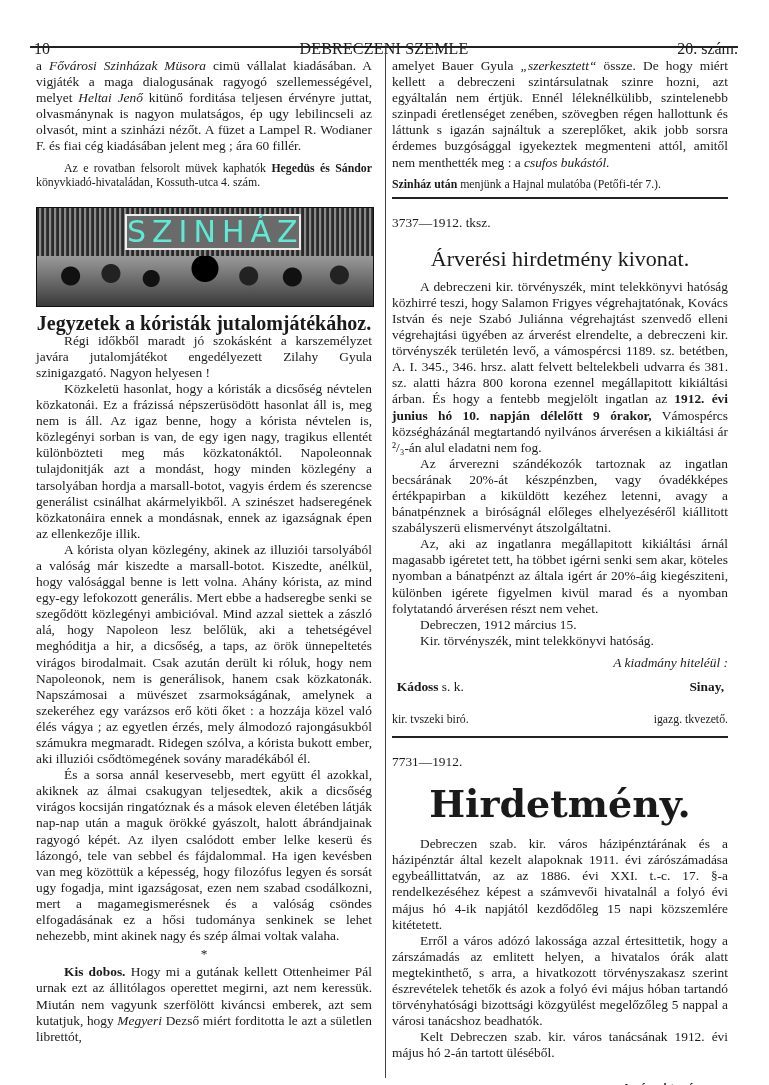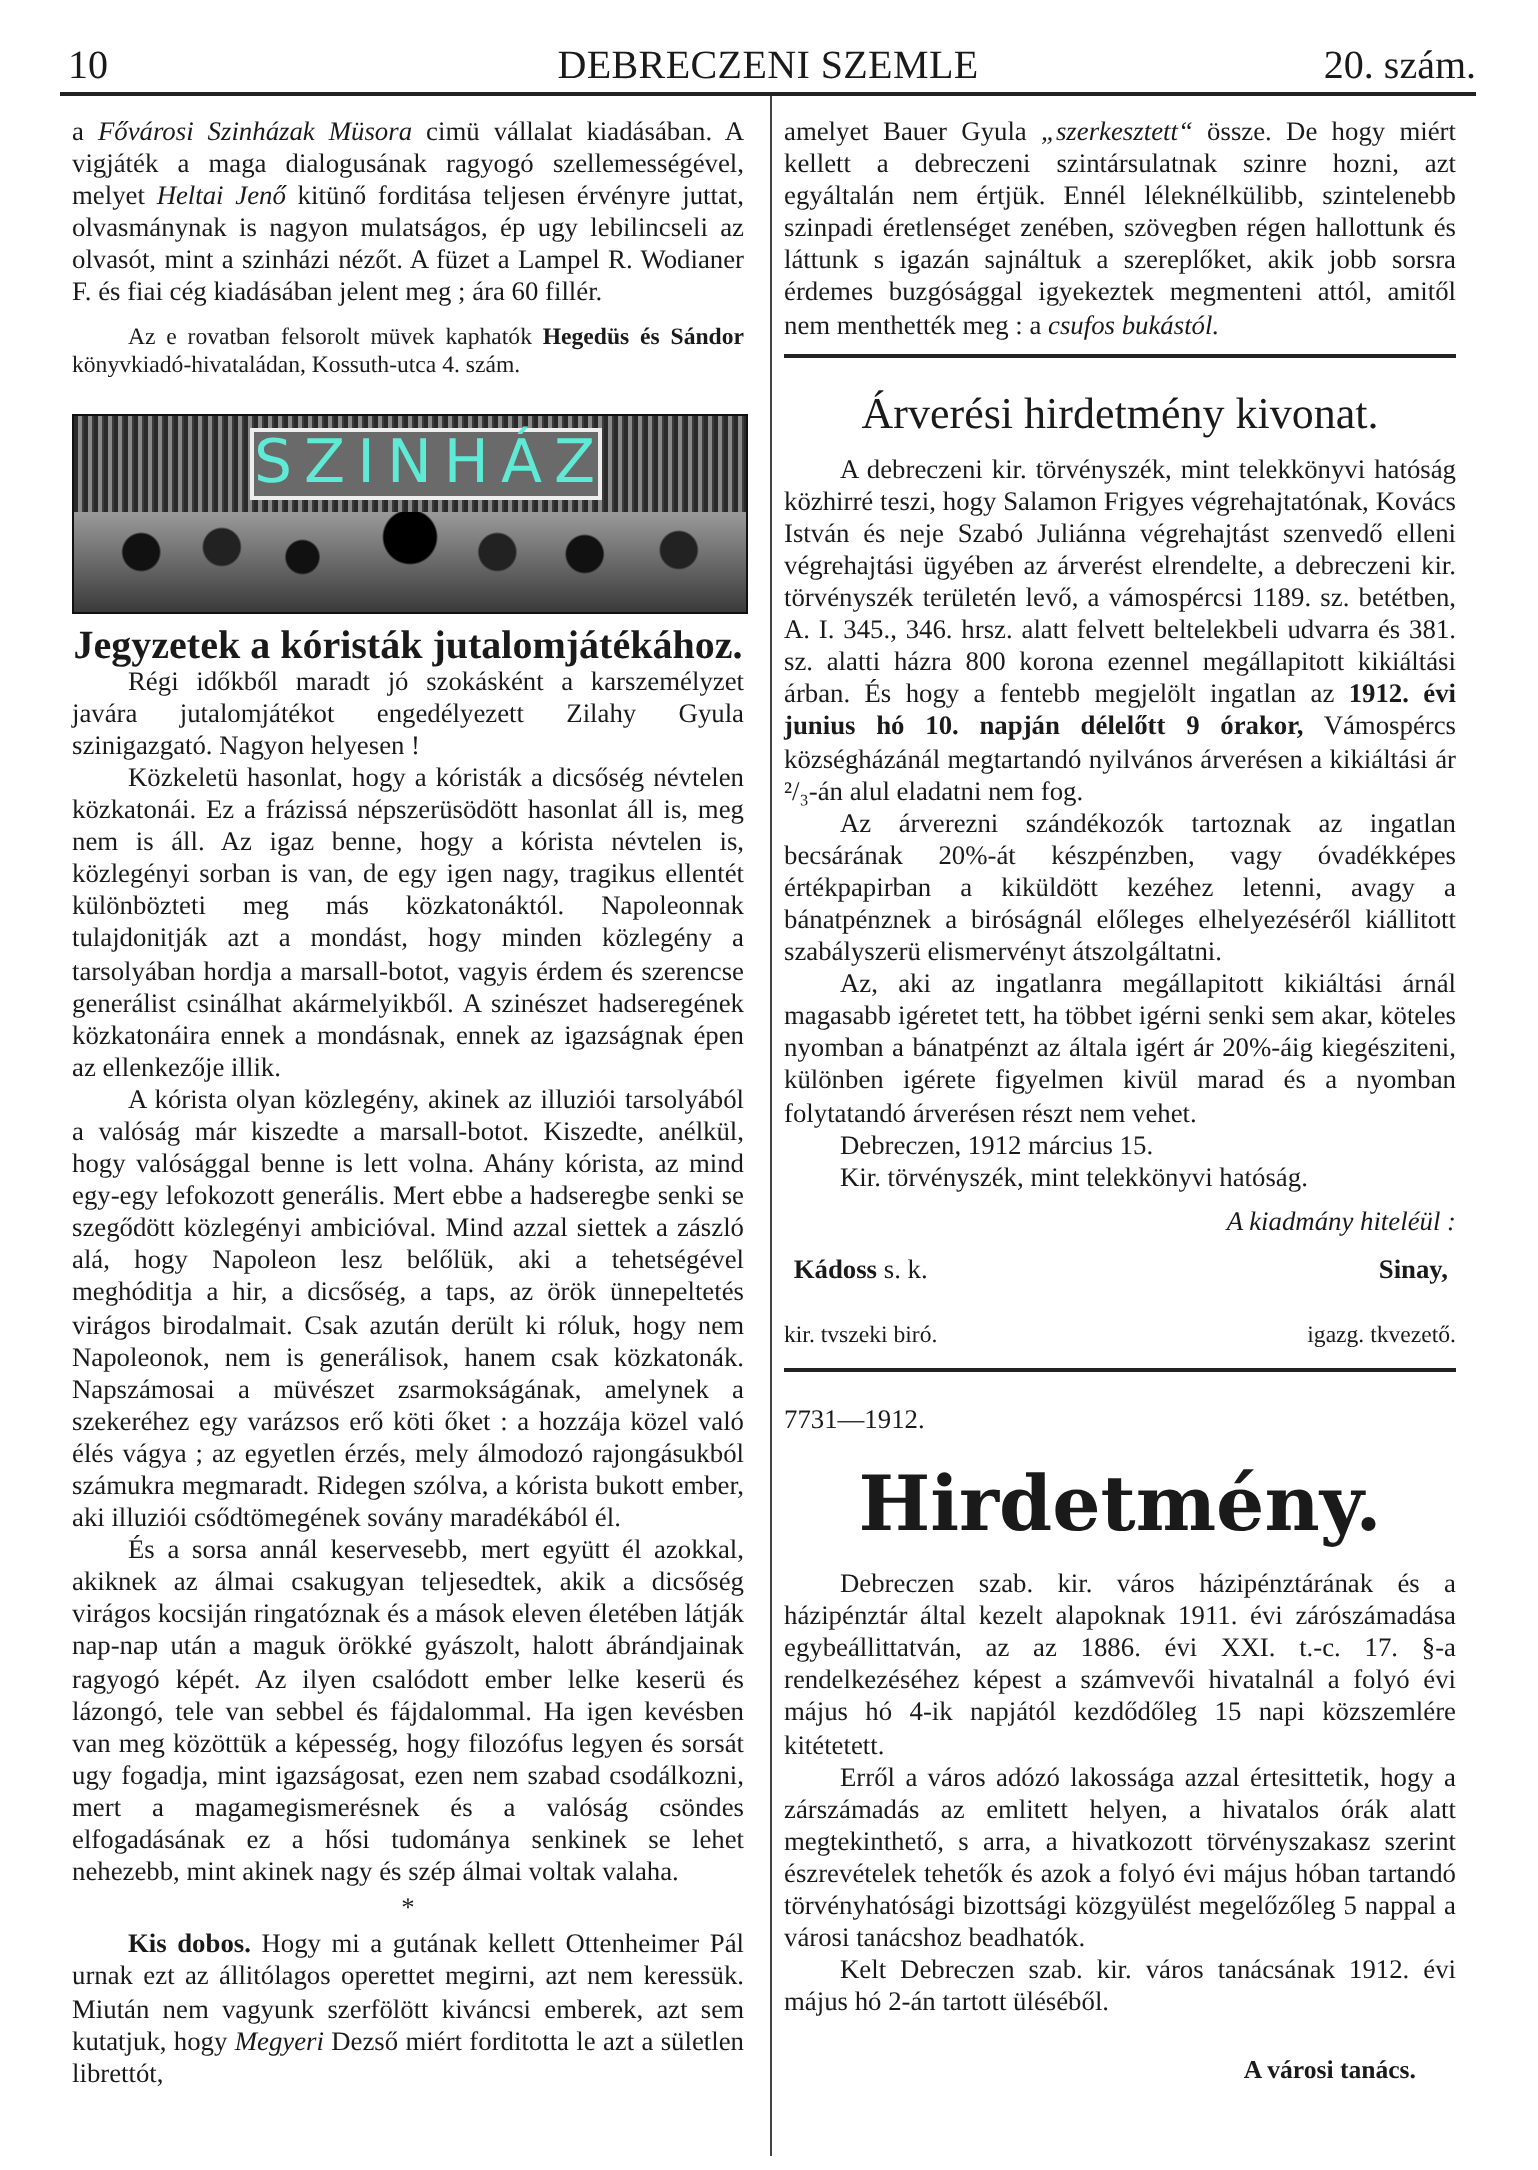--- a/index.html
+++ b/index.html
@@ -1,19 +1,19 @@
 <!DOCTYPE html>
 <html><head>
 <meta charset="utf-8">
 <style>
   html, body { margin: 0; padding: 0; background: #fff; }
   body { width: 769px; height: 1085px; position: relative; overflow: hidden; color: #1a1a1a;
          font-family: "DejaVu Serif", "Liberation Serif", serif; }
-  .header { position: absolute; left: 30px; top: 22px; width: 708px; height: 20px;
-            font-family: "Liberation Serif", serif; font-size: 20px; }
+  .header { position: absolute; left: 30px; top: 40px; width: 708px; height: 20px;
+            font-family: "Liberation Serif", serif; font-size: 16px; }
   .header .pn { position: absolute; left: 4px; top: 0; }
   .header .title { position: absolute; left: 0; right: 0; text-align: center; top: 0; letter-spacing: 0.2px; }
   .header .issue { position: absolute; right: 0; top: 0; }
   .hrule { position: absolute; left: 30px; top: 46px; width: 708px; height: 2px; background: #222; }
   .vrule { position: absolute; left: 385px; top: 48px; width: 1px; height: 1030px; background: #444; }
   .col { position: absolute; font-family: "Liberation Serif", serif; font-size: 13.4px; line-height: 16.1px;
          text-align: justify; }
   .colL { left: 36px; top: 58px; width: 336px; }
   .colR { left: 392px; top: 58px; width: 336px; }
   p { margin: 0; }
@@ -74,22 +74,24 @@
   <p class="ind">Régi időkből maradt jó szokásként a karszemélyzet javára jutalomjátékot engedélyezett Zilahy Gyula szinigazgató. Nagyon helyesen !</p>
   <p class="ind">Közkeletü hasonlat, hogy a kóristák a dicsőség névtelen közkatonái. Ez a frázissá népszerüsödött hasonlat áll is, meg nem is áll. Az igaz benne, hogy a kórista névtelen is, közlegényi sorban is van, de egy igen nagy, tragikus ellentét különbözteti meg más közkatonáktól. Napoleonnak tulajdonitják azt a mondást, hogy minden közlegény a tarsolyában hordja a marsall-botot, vagyis érdem és szerencse generálist csinálhat akármelyikből. A szinészet hadseregének közkatonáira ennek a mondásnak, ennek az igazságnak épen az ellenkezője illik.</p>
   <p class="ind">A kórista olyan közlegény, akinek az illuziói tarsolyából a valóság már kiszedte a marsall-botot. Kiszedte, anélkül, hogy valósággal benne is lett volna. Ahány kórista, az mind egy-egy lefokozott generális. Mert ebbe a hadseregbe senki se szegődött közlegényi ambicióval. Mind azzal siettek a zászló alá, hogy Napoleon lesz belőlük, aki a tehetségével meghóditja a hir, a dicsőség, a taps, az örök ünnepeltetés virágos birodalmait. Csak azután derült ki róluk, hogy nem Napoleonok, nem is generálisok, hanem csak közkatonák. Napszámosai a müvészet zsarmokságának, amelynek a szekeréhez egy varázsos erő köti őket : a hozzája közel való élés vágya ; az egyetlen érzés, mely álmodozó rajongásukból számukra megmaradt. Ridegen szólva, a kórista bukott ember, aki illuziói csődtömegének sovány maradékából él.</p>
   <p class="ind">És a sorsa annál keservesebb, mert együtt él azokkal, akiknek az álmai csakugyan teljesedtek, akik a dicsőség virágos kocsiján ringatóznak és a mások eleven életében látják nap-nap után a maguk örökké gyászolt, halott ábrándjainak ragyogó képét. Az ilyen csalódott ember lelke keserü és lázongó, tele van sebbel és fájdalommal. Ha igen kevésben van meg közöttük a képesség, hogy filozófus legyen és sorsát ugy fogadja, mint igazságosat, ezen nem szabad csodálkozni, mert a magamegismerésnek és a valóság csöndes elfogadásának ez a hősi tudománya senkinek se lehet nehezebb, mint akinek nagy és szép álmai voltak valaha.</p>
   <div class="star">*</div>
   <p class="ind"><b>Kis dobos.</b><span> Hogy mi a gutának kellett Ottenheimer Pál urnak ezt az állitólagos operettet megirni, azt nem keressük. Miután nem vagyunk szerfölött kiváncsi emberek, azt sem kutatjuk, hogy </span><i>Megyeri</i><span> Dezső miért forditotta le azt a sületlen librettót,</span></p>
 </div>
 
 <div class="col colR">
   <p><span>amelyet Bauer Gyula </span><i>„szerkesztett“</i><span> össze. De hogy miért kellett a debreczeni szintársulatnak szinre hozni, azt egyáltalán nem értjük. Ennél léleknélkülibb, szintelenebb szinpadi éretlenséget zenében, szövegben régen hallottunk és láttunk s igazán sajnáltuk a szereplőket, akik jobb sorsra érdemes buzgósággal igyekeztek megmenteni attól, amitől nem menthették meg : a </span><i>csufos bukástól.</i></p>
+  <p class="small gap6"><b>Szinház után</b><span> menjünk a Hajnal mulatóba (Petőfi-tér 7.).</span></p>
   <div class="rule-thick"></div>
 
+  <p class="docno">3737—1912. tksz.</p>
   <div class="h-arveres">Árverési hirdetmény kivonat.</div>
   <p class="ind"><span>A debreczeni kir. törvényszék, mint telekkönyvi hatóság közhirré teszi, hogy Salamon Frigyes végrehajtatónak, Kovács István és neje Szabó Juliánna végrehajtást szenvedő elleni végrehajtási ügyében az árverést elrendelte, a debreczeni kir. törvényszék területén levő, a vámospércsi 1189. sz. betétben, A. I. 345., 346. hrsz. alatt felvett beltelekbeli udvarra és 381. sz. alatti házra 800 korona ezennel megállapitott kikiáltási árban. És hogy a fentebb megjelölt ingatlan az </span><b>1912. évi junius hó 10. napján délelőtt 9 órakor,</b><span> Vámospércs községházánál megtartandó nyilvános árverésen a kikiáltási ár ²/₃-án alul eladatni nem fog.</span></p>
   <p class="ind">Az árverezni szándékozók tartoznak az ingatlan becsárának 20%-át készpénzben, vagy óvadékképes értékpapirban a kiküldött kezéhez letenni, avagy a bánatpénznek a biróságnál előleges elhelyezéséről kiállitott szabályszerü elismervényt átszolgáltatni.</p>
   <p class="ind">Az, aki az ingatlanra megállapitott kikiáltási árnál magasabb igéretet tett, ha többet igérni senki sem akar, köteles nyomban a bánatpénzt az általa igért ár 20%-áig kiegésziteni, különben igérete figyelmen kivül marad és a nyomban folytatandó árverésen részt nem vehet.</p>
   <p class="ind">Debreczen, 1912 március 15.</p>
   <p class="ind">Kir. törvényszék, mint telekkönyvi hatóság.</p>
   <p class="center gap6">A kiadmány hiteléül :</p>
   <div class="sig">
     <div>
       <div><b>Kádoss</b><span> s. k.</span></div>

